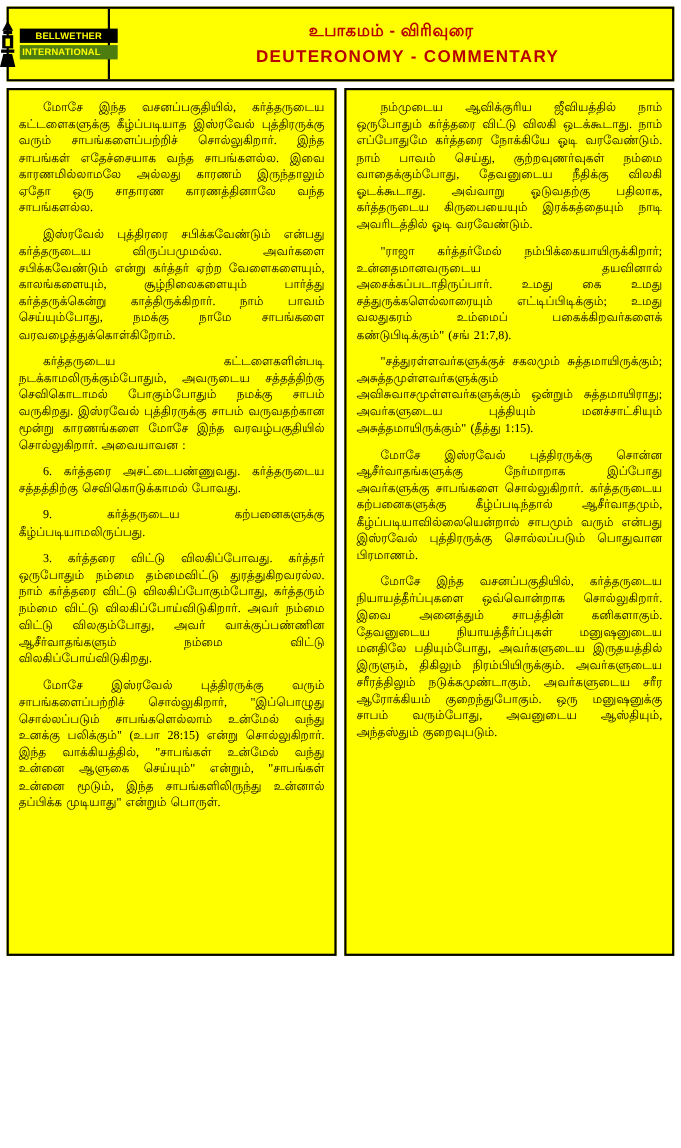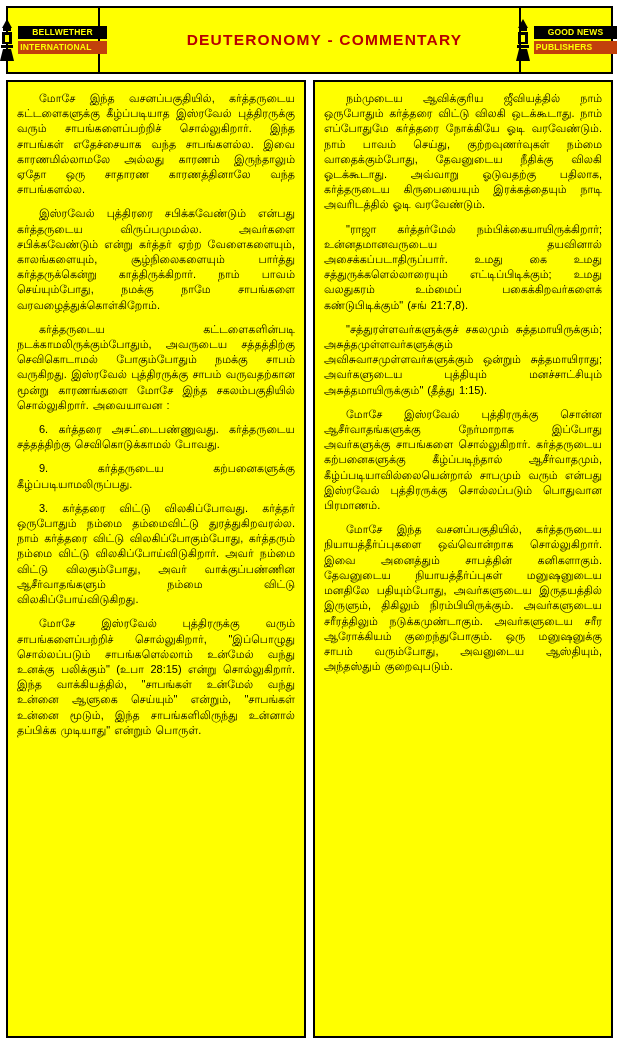--- a/index.html
+++ b/index.html
@@ -69,21 +69,21 @@
   .logo-text .l1 {
     display: block;
     background: #000000;
     color: #ffff00;
     padding: 1px 14px;
     margin-bottom: 2px;
     white-space: nowrap;
   }
   .logo-text .l2 {
     display: block;
-    background: #c2410c;
+    background: #4d7c0f;
     color: #ffff00;
     padding: 1px 2px;
     white-space: nowrap;
   }
   .header-titles {
     flex: 1;
     display: flex;
     flex-direction: column;
     align-items: center;
     justify-content: center;
@@ -103,23 +103,24 @@
     letter-spacing: 1.2px;
     text-align: left;
     padding-left: 30px;
   }
   
   .body-area {
     position: absolute;
     left: 6px;
     top: 80px;
     width: 607px;
-    height: 958px;
+    height: 789px;
     display: flex;
     gap: 7px;
+    font-family: Liberation Serif, serif;
   }
   .col {
     width: 300px;
     background: #ffff00;
     border: 2px solid #000000;
     box-sizing: border-box;
     padding: 9px 9px 6px 9px;
     overflow: hidden;
   }
   p.para {
@@ -161,50 +162,33 @@
           </svg>
         </span>
         <span class="logo-text">
           <span class="l1">BELLWETHER</span>
           <span class="l2">INTERNATIONAL</span>
         </span>
       </div>
     </div>
 
     <div class="header-titles">
+      <div class="title-ta">உபாகமம் - விரிவுரை</div>
       <div class="title-en">DEUTERONOMY  -  COMMENTARY</div>
     </div>
 
-    <div class="logo-box right">
-      <div class="logo-inner">
-        <span class="logo-glyph">
-          <svg width="16" height="42" viewBox="0 0 16 42">
-            <polygon points="8,0 13,9 3,9" fill="#000"></polygon>
-            <rect x="4" y="9" width="8" height="3" fill="#000"></rect>
-            <rect x="3" y="13" width="10" height="12" fill="#000"></rect>
-            <rect x="6" y="16" width="4" height="7" fill="#ffff00"></rect>
-            <rect x="2" y="26" width="12" height="3" fill="#000"></rect>
-            <polygon points="1,42 15,42 12,30 4,30" fill="#000"></polygon>
-          </svg>
-        </span>
-        <span class="logo-text">
-          <span class="l1">GOOD NEWS</span>
-          <span class="l2">PUBLISHERS</span>
-        </span>
-      </div>
-    </div>
 
   </div>
 
   <div class="body-area">
 
     <div class="col">
       <p class="para">மோசே இந்த வசனப்பகுதியில், கர்த்தருடைய கட்டளைகளுக்கு கீழ்ப்படியாத இஸ்ரவேல் புத்திரருக்கு வரும் சாபங்களைப்பற்றிச் சொல்லுகிறார். இந்த சாபங்கள் எதேச்சையாக வந்த சாபங்களல்ல. இவை காரணமில்லாமலே அல்லது காரணம் இருந்தாலும் ஏதோ ஒரு சாதாரண காரணத்தினாலே வந்த சாபங்களல்ல.</p>
       <p class="para">இஸ்ரவேல் புத்திரரை சபிக்கவேண்டும் என்பது கர்த்தருடைய விருப்பமுமல்ல. அவர்களை சபிக்கவேண்டும் என்று கர்த்தர் ஏற்ற வேளைகளையும், காலங்களையும், சூழ்நிலைகளையும் பார்த்து கர்த்தருக்கென்று காத்திருக்கிறார். நாம் பாவம் செய்யும்போது, நமக்கு நாமே சாபங்களை வரவழைத்துக்கொள்கிறோம்.</p>
-      <p class="para">கர்த்தருடைய கட்டளைகளின்படி நடக்காமலிருக்கும்போதும், அவருடைய சத்தத்திற்கு செவிகொடாமல் போகும்போதும் நமக்கு சாபம் வருகிறது. இஸ்ரவேல் புத்திரருக்கு சாபம் வருவதற்கான மூன்று காரணங்களை மோசே இந்த சகலம்பகுதியில் சொல்லுகிறார்.  அவையாவன :</p>
+      <p class="para">கர்த்தருடைய கட்டளைகளின்படி நடக்காமலிருக்கும்போதும், அவருடைய சத்தத்திற்கு செவிகொடாமல் போகும்போதும் நமக்கு சாபம் வருகிறது. இஸ்ரவேல் புத்திரருக்கு சாபம் வருவதற்கான மூன்று காரணங்களை மோசே இந்த வரவழ்பகுதியில் சொல்லுகிறார்.  அவையாவன :</p>
       <p class="para listitem">6.  கர்த்தரை அசட்டைபண்ணுவது. கர்த்தருடைய சத்தத்திற்கு செவிகொடுக்காமல் போவது.</p>
       <p class="para listitem">9.  கர்த்தருடைய கற்பனைகளுக்கு கீழ்ப்படியாமலிருப்பது.</p>
       <p class="para listitem">3.  கர்த்தரை விட்டு விலகிப்போவது. கர்த்தர் ஒருபோதும் நம்மை தம்மைவிட்டு துரத்துகிறவரல்ல. நாம் கர்த்தரை விட்டு விலகிப்போகும்போது, கர்த்தரும் நம்மை விட்டு விலகிப்போய்விடுகிறார்.  அவர் நம்மை விட்டு விலகும்போது, அவர் வாக்குப்பண்ணின ஆசீர்வாதங்களும் நம்மை விட்டு விலகிப்போய்விடுகிறது.</p>
       <p class="para">மோசே இஸ்ரவேல் புத்திரருக்கு வரும் சாபங்களைப்பற்றிச் சொல்லுகிறார், "இப்பொழுது சொல்லப்படும் சாபங்களெல்லாம் உன்மேல் வந்து உனக்கு பலிக்கும்" (உபா 28:15) என்று சொல்லுகிறார். இந்த வாக்கியத்தில், "சாபங்கள் உன்மேல் வந்து உன்னை ஆளுகை செய்யும்" என்றும், "சாபங்கள் உன்னை மூடும், இந்த சாபங்களிலிருந்து உன்னால் தப்பிக்க முடியாது" என்றும் பொருள்.</p>
     </div>
 
     <div class="col">
       <p class="para">நம்முடைய ஆவிக்குரிய ஜீவியத்தில் நாம் ஒருபோதும் கர்த்தரை விட்டு விலகி ஒடக்கூடாது. நாம் எப்போதுமே கர்த்தரை நோக்கியே ஓடி வரவேண்டும். நாம் பாவம் செய்து, குற்றவுணர்வுகள் நம்மை வாதைக்கும்போது, தேவனுடைய நீதிக்கு விலகி ஓடக்கூடாது. அவ்வாறு ஓடுவதற்கு பதிலாக, கர்த்தருடைய கிருபையையும் இரக்கத்தையும் நாடி அவரிடத்தில் ஓடி வரவேண்டும்.</p>
       <p class="para quote">"ராஜா கர்த்தர்மேல் நம்பிக்கையாயிருக்கிறார்; உன்னதமானவருடைய தயவினால் அசைக்கப்படாதிருப்பார்.  உமது கை உமது சத்துருக்களெல்லாரையும் எட்டிப்பிடிக்கும்; உமது வலதுகரம் உம்மைப் பகைக்கிறவர்களைக் கண்டுபிடிக்கும்" (சங் 21:7,8).</p>
       <p class="para quote">"சத்துரள்ளவர்களுக்குச் சகலமும் சுத்தமாயிருக்கும்;  அசுத்தமுள்ளவர்களுக்கும் அவிசுவாசமுள்ளவர்களுக்கும் ஒன்றும் சுத்தமாயிராது;  அவர்களுடைய புத்தியும் மனச்சாட்சியும் அசுத்தமாயிருக்கும்" (தீத்து 1:15).</p>

